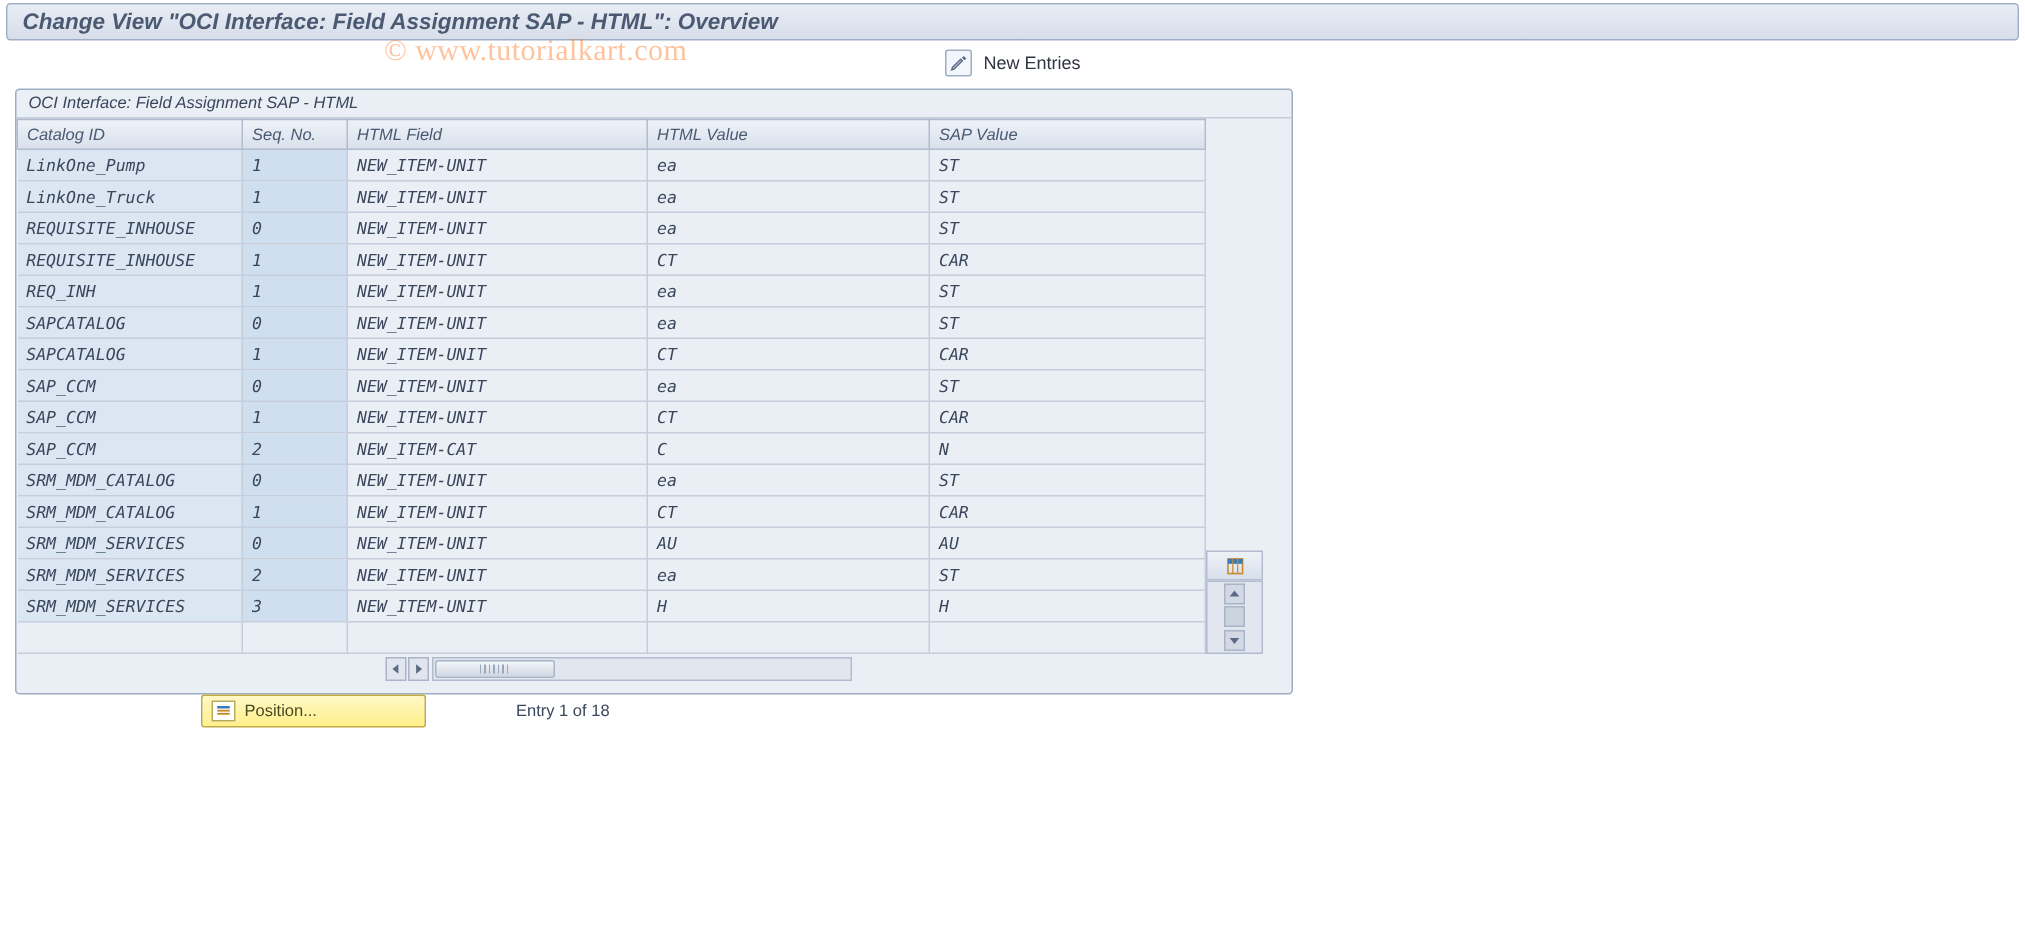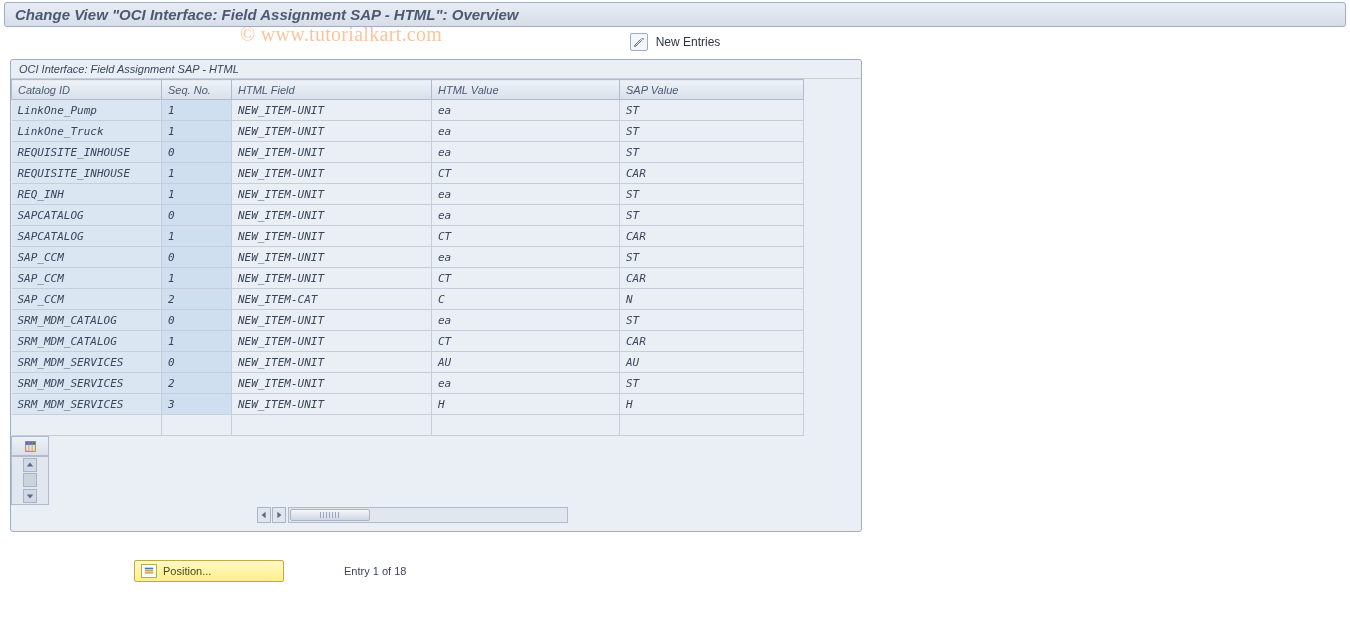--- a/index.html
+++ b/index.html
@@ -44,21 +44,21 @@
       cursor:pointer;
     }
     .check-btn svg { width:12px; height:12px; stroke:#5a6b85; fill:none; stroke-width:2;}
     .new-entries {
       font-size: 12px;
       color: #2e3440;
       cursor: pointer;
     }
     .watermark {
       position: absolute;
-      left: 236px; top: -4px;
+      left: 252px; top: -4px;
       font-family: Georgia, serif;
       font-size: 20px;
       color: rgba(252,121,36,0.45);
       pointer-events:none;
       letter-spacing: .3px;
     }
     
     .panel {
       border: 1px solid #9dadc3;
       border-radius: 3px;
@@ -71,22 +71,21 @@
     }
     .panel-title {
       font-size: 11px;
       padding: 3px 8px;
       border-bottom: 1px solid #c6cedb;
       color: #3a465b;
     }
     
     .table-wrap {
       display:flex;
-      align-items:flex-start;
-      flex-direction:column;
+      align-items:flex-end;
     }
     .table {
       border-collapse: collapse;
       table-layout: fixed;
       width: 792px;
     }
     .table th {
       background: linear-gradient(#eef2f8, #d9e0eb);
       border: 1px solid #b2bbce;
       font-weight: normal;
@@ -195,21 +194,20 @@
       background: repeating-linear-gradient(90deg,#9aa6bb 0 1px, transparent 1px 3px);
     }
     .hscroll-far {
       margin-left: 246px; 
       display:flex; gap:1px;
     }
     
     .footer {
       display:flex; align-items:center; gap:60px;
       margin-left: 130px;
-      margin-top: 28px;
     }
     .position-btn {
       width: 150px; height:22px;
       background: linear-gradient(#fff8c6,#fff08a);
       border: 1px solid #c0aa46;
       border-radius:2px;
       display:flex; align-items:center;
       padding:0 6px;
       gap:6px;
       cursor:pointer;

